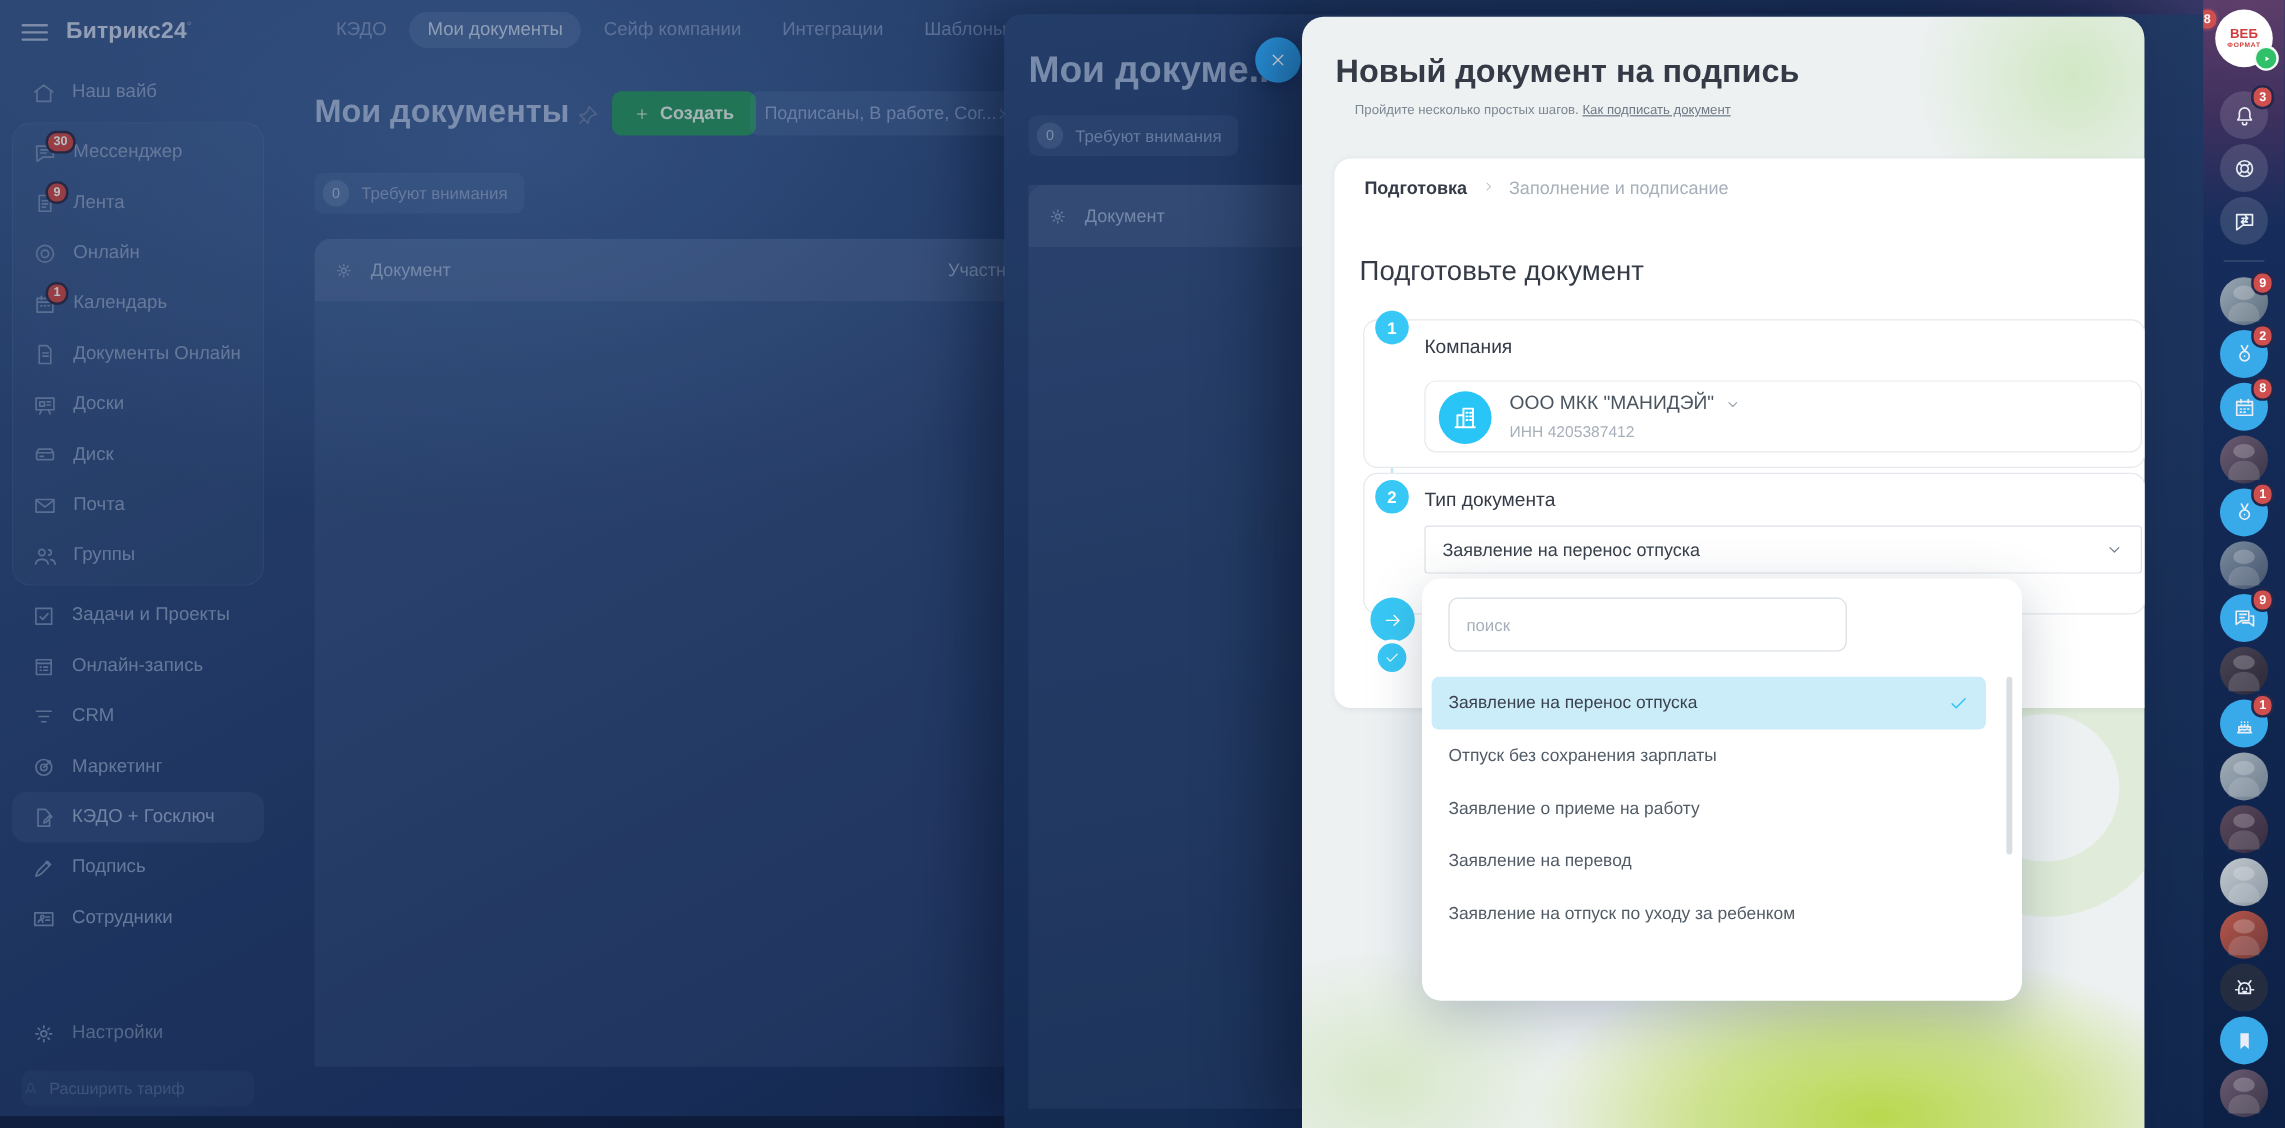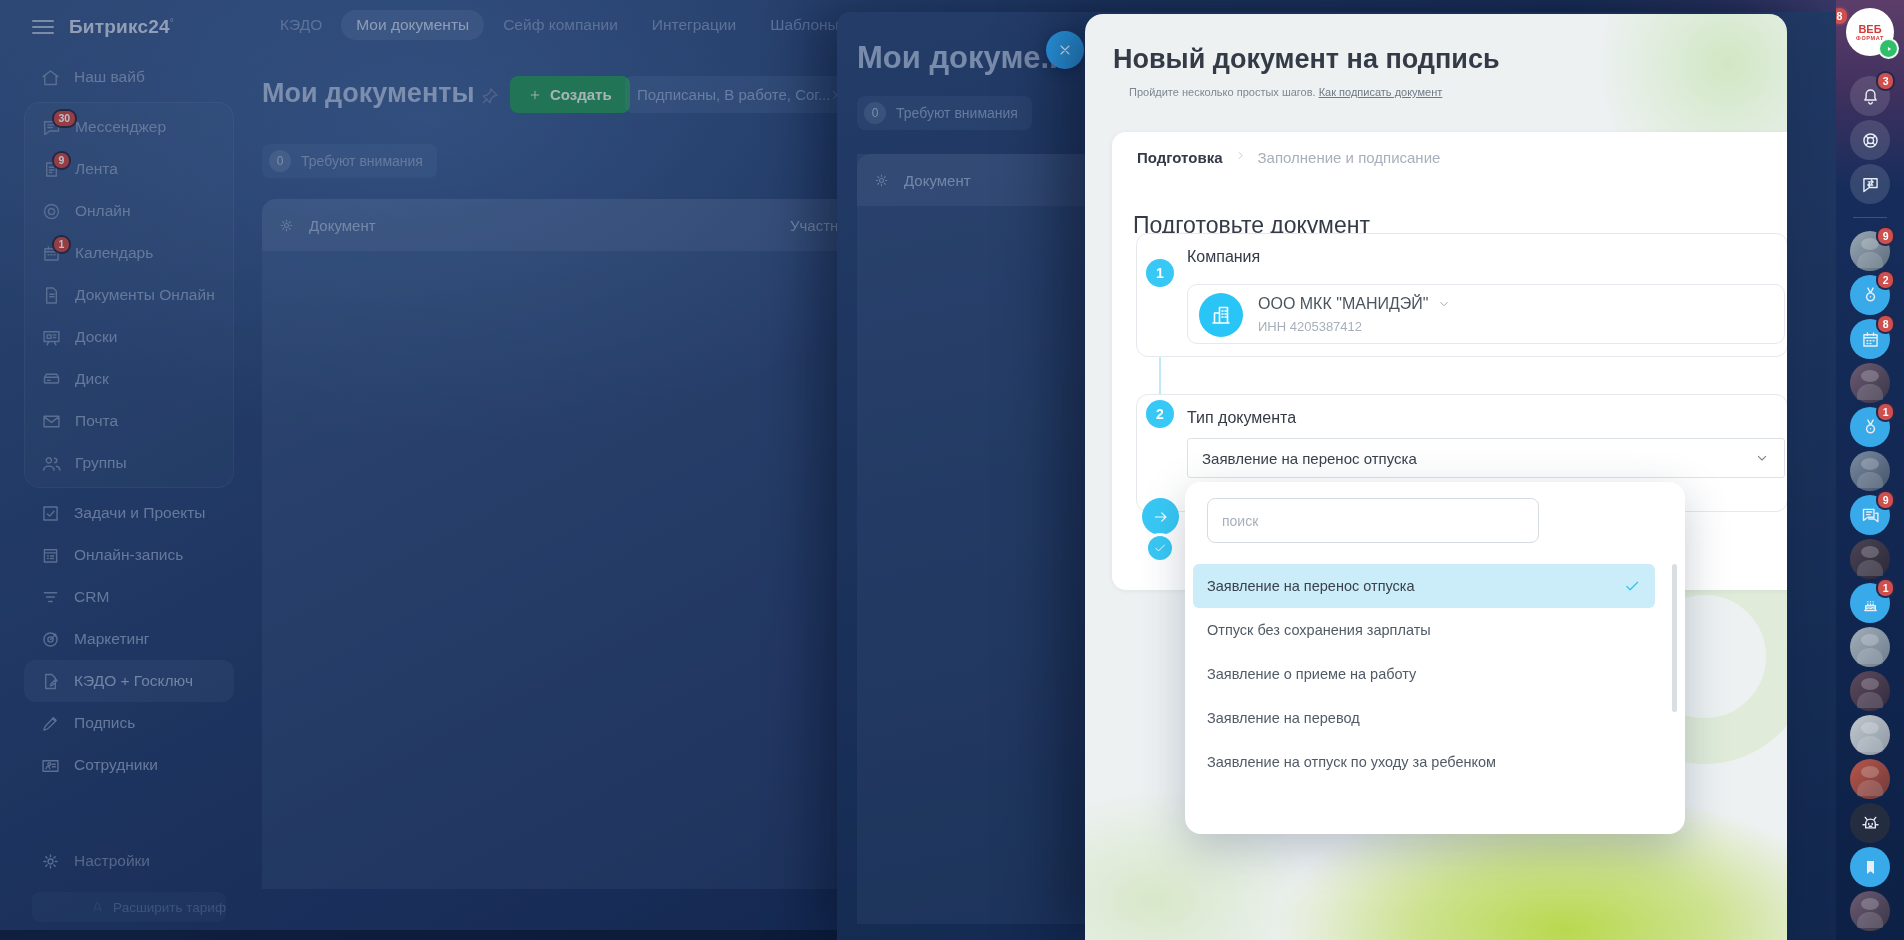--- a/index.html
+++ b/index.html
@@ -5,40 +5,40 @@
 *{margin:0;padding:0;box-sizing:border-box}
 html,body{width:1904px;height:940px;overflow:hidden}
 body{font-family:"Liberation Sans","DejaVu Sans",sans-serif;background:#0f2147}
 .app{position:relative;width:1904px;height:940px;overflow:hidden;
  background:
   radial-gradient(900px 520px at 430px 120px, rgba(96,140,205,.38), rgba(96,140,205,0) 62%),
   radial-gradient(420px 300px at 97% -40px, rgba(130,85,150,.55), rgba(130,85,150,0) 65%),
   linear-gradient(152deg,#3a5a8e 0%,#2c4a7c 28%,#20396b 58%,#142a55 84%,#0e2148 100%);}
 svg{display:block}
 
-.sidebar{position:absolute;left:14px;top:0;width:230px;height:940px;z-index:2}
+.sidebar{position:absolute;left:0;top:0;width:230px;height:940px;z-index:2}
 .sb-head{display:flex;align-items:center;gap:15px;padding:16px 0 4px 18px}
 .burger{width:22px;display:flex;flex-direction:column;gap:4px;cursor:pointer}
 .burger i{height:2px;background:#a9bcd9;border-radius:2px}
 .logo{font-size:19px;font-weight:700;color:#c8d5ea;letter-spacing:.2px}
 .logo sup{font-size:10px;color:#93a7c9;font-weight:400}
 .sb-scroll{margin-top:14px}
 .sb-item{position:relative;display:flex;align-items:center;gap:13px;height:42px;padding:0 10px 0 26px;color:#8ba1c6;font-size:15.5px;cursor:pointer;white-space:nowrap}
 .sb-ic{position:relative;width:21px;height:21px;color:#7b92ba;flex:none}
 .sb-ic svg{width:21px;height:21px}
 .badge{position:absolute;top:-8px;left:11px;background:#cf4f4f;color:#fff;font-size:10.5px;font-weight:700;font-style:normal;line-height:1;padding:2.5px 4.5px;border-radius:9px;border:2px solid rgba(23,42,78,.85)}
 .sb-group{margin:4px 10px;border:1px solid rgba(160,185,225,.10);background:rgba(150,180,225,.05);border-radius:16px;padding:3px 0}
 .sb-group .sb-item{padding-left:16px}
 .sb-group-head{color:#7e92b8}
 .sb-group-head .chev{margin-left:auto;width:16px;height:16px;color:#7e92b8}
 .sb-group-head .chev svg{width:16px;height:16px}
 .sb-item.active{background:rgba(150,180,230,.10);border-radius:12px;margin:0 10px;padding-left:16px;color:#9cb0d3}
 .sb-footer{position:absolute;left:0;bottom:18px;width:230px}
 .sb-footer .sb-item{color:#74largest89ab;color:#7489ab}
-.upgrade{margin:10px 18px 0;height:30px;border-radius:8px;background:rgba(160,190,230,.06);color:rgba(150,175,210,.38);font-size:13.5px;display:flex;align-items:center;justify-content:flex-end;gap:8px;cursor:pointer}
+.upgrade{margin:10px 18px 0;height:30px;border-radius:8px;background:rgba(160,190,230,.06);color:rgba(150,175,210,.38);font-size:13.5px;display:flex;align-items:center;justify-content:flex-start;gap:8px;cursor:pointer}
 .upgrade svg{width:15px;height:15px;opacity:.5}
 .bottom-strip{position:absolute;left:0;bottom:0;width:1090px;height:10px;background:rgba(8,16,38,.55);z-index:3}
 
 .topnav{position:absolute;left:265px;top:10px;display:flex;align-items:flex-end;gap:4px;z-index:2}
 .tab{padding:6px 15px;font-size:15.5px;color:#7e97c3;border-radius:17px;cursor:pointer;white-space:nowrap}
 .tab.active{background:rgba(160,190,235,.16);color:#c3d3ec}
 .content{position:absolute;left:262px;top:64px;width:600px;z-index:2}
 .page-head{position:relative;height:48px;margin-top:12px}
 .h1{position:absolute;left:0;top:2px;font-size:27px;font-weight:700;color:#a9bedf}
 .pin{position:absolute;left:218px;top:10px;width:20px;height:20px;color:#6d84ab}
@@ -75,21 +75,21 @@
 .m-sub a{color:#6f7a85;text-decoration:underline;cursor:pointer}
 .m-card{position:absolute;left:27px;top:118px;width:700px;height:458px;background:#fff;border-radius:14px;box-shadow:0 1px 5px rgba(60,80,100,.08)}
 .bc{position:absolute;left:25px;top:17px;font-size:15px;display:flex;gap:11px;align-items:flex-start}
 .bc .b1{color:#343a46;font-weight:700}
 .bc .sep{width:13px;height:13px;color:#bcc5cd}
 .bc .sep svg{width:13px;height:13px}
 .bc .b2{color:#a7b0ba}
 .m-h2{position:absolute;left:21px;top:80px;font-size:23px;font-weight:500;color:#343a46}
 .connector{position:absolute;left:47px;top:150px;width:2px;height:218px;background:#bfe9f8}
 .step-card{position:absolute;left:24px;width:652px;border:1px solid #e5e9ed;border-radius:12px;background:#fff}
-.sc1{top:101px;height:124px}
+.sc1{top:134px;height:124px}
 .sc2{top:262px;height:118px}
 .step-num{position:absolute;left:34px;width:28px;height:28px;border-radius:50%;background:#38c8f5;color:#fff;font-size:14px;font-weight:700;display:flex;align-items:center;justify-content:center;z-index:3}
 .n1{top:127px}.n2{top:268px}
 .step-label{position:absolute;left:50px;top:14px;font-size:16px;color:#343a46}
 .company-box{position:absolute;left:50px;top:50px;width:598px;height:60px;border:1px solid #e5e9ed;border-radius:10px;cursor:pointer}
 .company-ic{position:absolute;left:11px;top:8px;width:44px;height:44px;border-radius:50%;background:#29c5f6;color:#fff;display:flex;align-items:center;justify-content:center}
 .company-ic svg{width:24px;height:24px}
 .company-name{position:absolute;left:70px;top:10px;font-size:16px;color:#4b5560;display:flex;gap:9px;align-items:center}
 .company-name .cv{width:14px;height:14px;color:#98a2ac}
 .company-name .cv svg{width:14px;height:14px}

